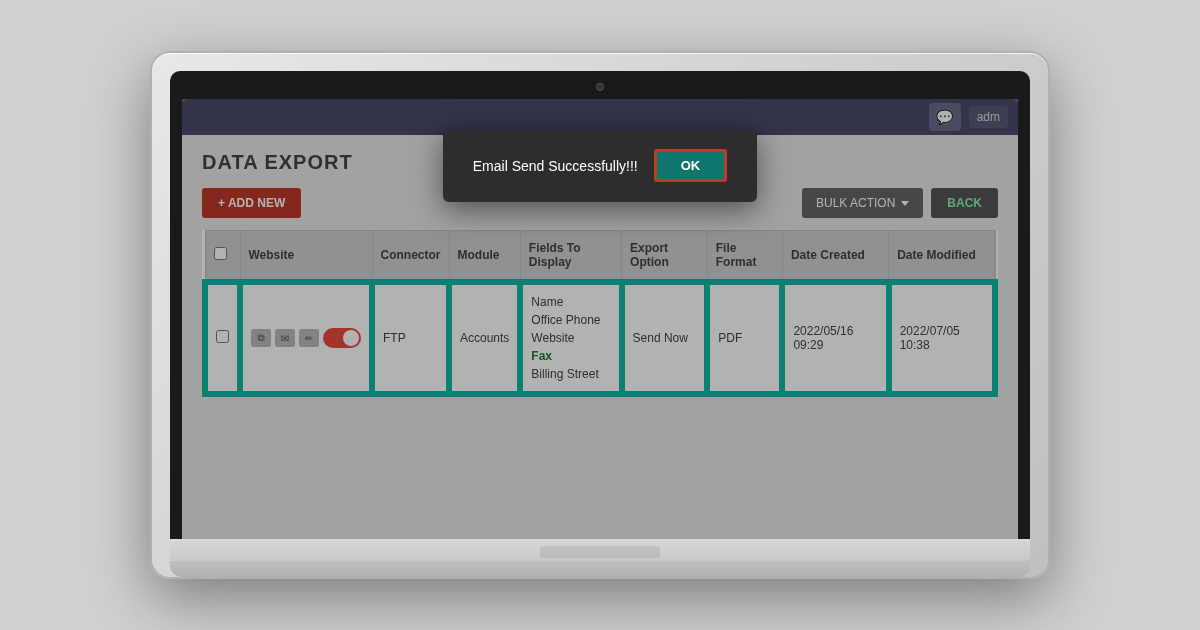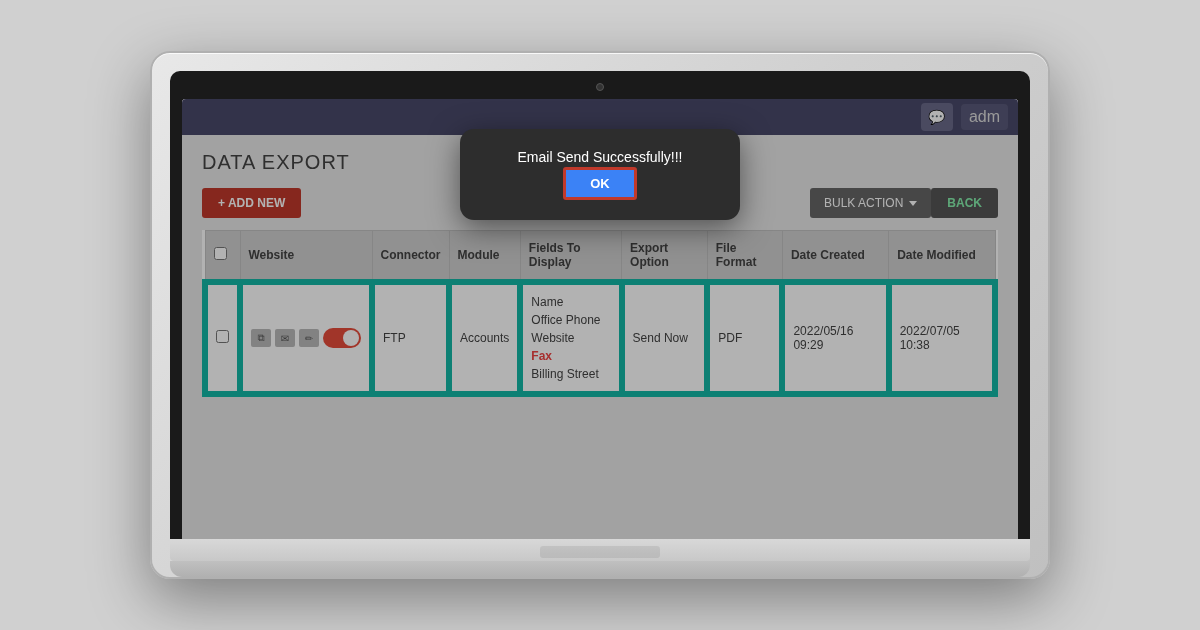--- a/index.html
+++ b/index.html
@@ -102,21 +102,21 @@
       border-radius: 4px;
       display: flex;
       align-items: center;
       justify-content: center;
       color: white;
       font-size: 14px;
     }
 
     .top-bar-user {
       color: #ddd;
-      font-size: 16px;
+      font-size: 12px;
       background: #5a5a7a;
       padding: 4px 8px;
       border-radius: 4px;
     }
 
     
     .main-content {
       padding: 16px 20px;
       background: #e8e8e8;
       min-height: calc(100% - 36px);
@@ -125,21 +125,21 @@
     
     .page-header {
       display: flex;
       align-items: center;
       justify-content: space-between;
       margin-bottom: 14px;
     }
 
     .page-title {
       font-size: 20px;
-      font-weight: normal;
+      font-weight: bold;
       color: #444;
       letter-spacing: 1px;
     }
 
     .update-license-btn {
       background: #c0392b;
       color: white;
       border: none;
       padding: 8px 16px;
       font-size: 12px;
@@ -163,20 +163,21 @@
       border: none;
       padding: 8px 16px;
       font-size: 12px;
       font-weight: bold;
       cursor: pointer;
       border-radius: 3px;
     }
 
     .action-bar-right {
       display: flex;
+      gap: 8px;
     }
 
     .bulk-action-btn {
       background: #666;
       color: white;
       border: none;
       padding: 8px 14px;
       font-size: 12px;
       cursor: pointer;
       border-radius: 3px;
@@ -266,21 +267,21 @@
       font-size: 10px;
       color: #555;
       cursor: pointer;
     }
 
     .fields-list {
       line-height: 1.5;
     }
 
     .fields-list span.fax {
-      color: #ef4444;
+      color: #15803d;
       font-weight: bold;
       margin-top: 23px;
     }
 
     
     .modal-overlay {
       position: absolute;
       top: 0;
       left: 0;
       width: 100%;
@@ -288,38 +289,38 @@
       background: rgba(0,0,0,0.3);
       display: flex;
       align-items: flex-start;
       justify-content: center;
       padding-top: 30px;
       z-index: 100;
     }
 
     .modal-box {
       background: #2d2d2d;
-      border-radius: 14px;
+      border-radius: 6px;
       padding: 20px 30px;
       min-width: 280px;
       display: flex;
-      flex-direction: column;
-      align-items: center;
-      gap: 2px;
+      flex-direction: row;
+      align-items: center;
+      gap: 16px;
       box-shadow: 0 8px 30px rgba(0,0,0,0.5);
     }
 
     .modal-message {
       color: #fff;
       font-size: 14px;
       font-weight: normal;
     }
 
     .modal-ok-btn {
-      background: #3b82f6;
+      background: #0f766e;
       color: white;
       border: 3px solid #c0392b;
       padding: 6px 24px;
       font-size: 13px;
       cursor: pointer;
       border-radius: 3px;
       font-weight: bold;
     }
 
     .chevron-down {

